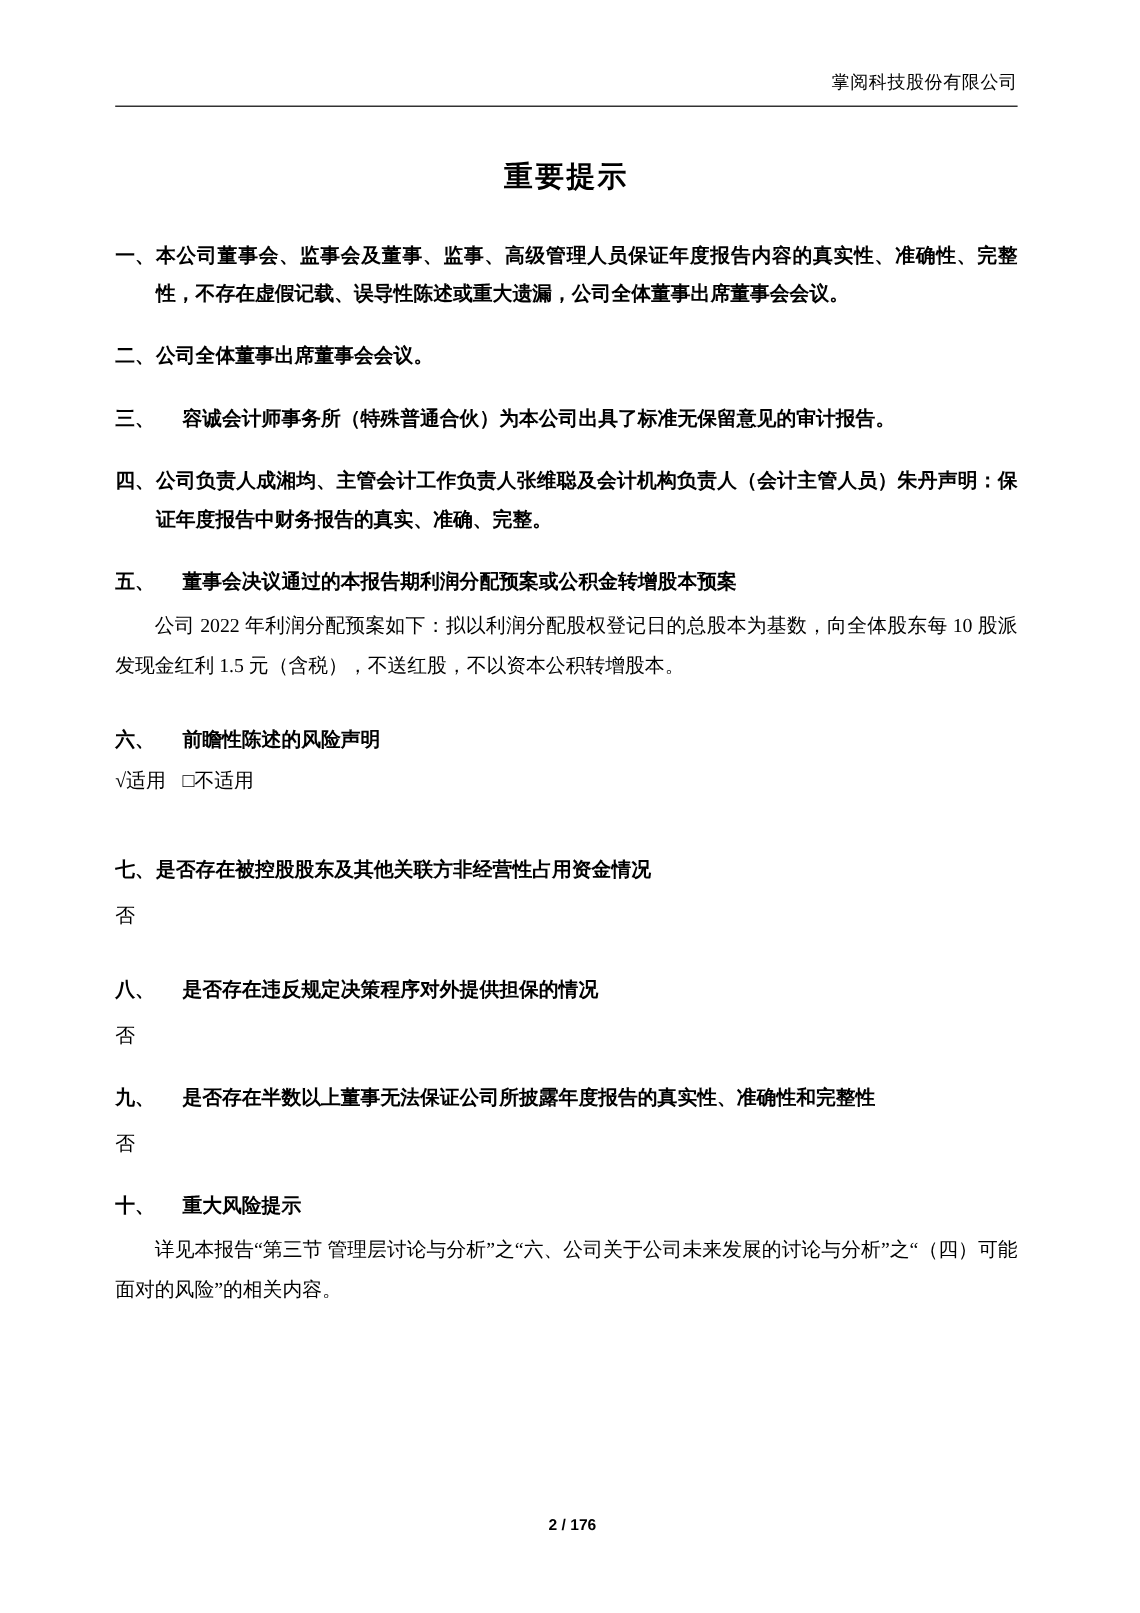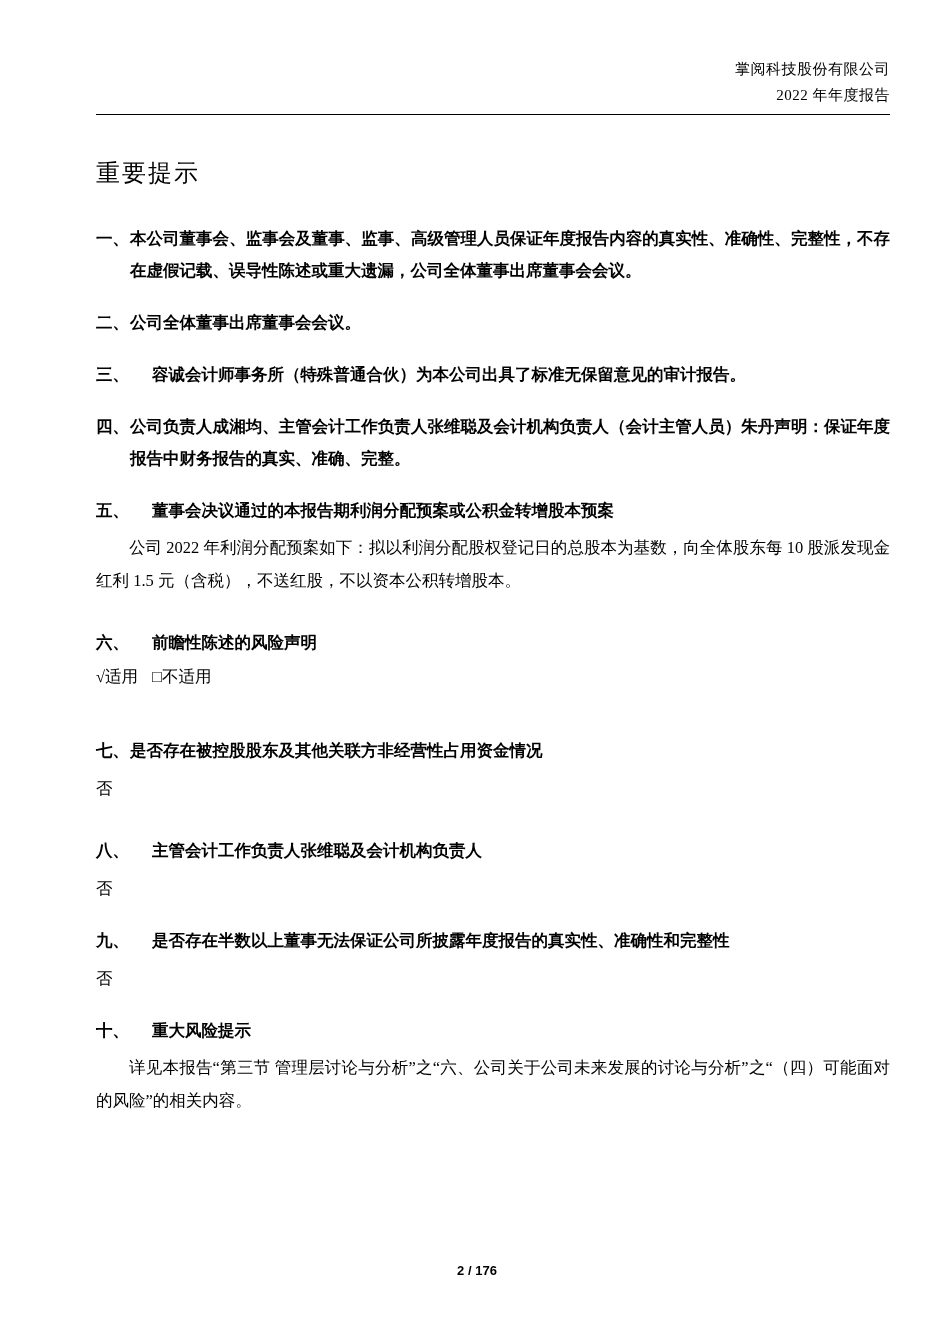--- a/index.html
+++ b/index.html
@@ -11,36 +11,37 @@
     height: 1344px;
     background: #ffffff;
     font-family: "Liberation Serif", serif;
     color: #000000;
   }
   .page {
     position: relative;
     width: 950px;
     height: 1344px;
     box-sizing: border-box;
-    padding: 56px 60px 40px 96px;
+    padding: 56px 102px 40px 96px;
   }
   .header {
     text-align: right;
     font-size: 15px;
     line-height: 26px;
     padding-bottom: 6px;
     border-bottom: 1px solid #000;
     margin-bottom: 42px;
   }
   .header div {
     letter-spacing: 0.5px;
   }
   .doc-title {
+    text-align: center;
     font-size: 24px;
-    font-weight: normal;
+    font-weight: bold;
     letter-spacing: 2px;
     margin: 28px 0 34px 0;
   }
   .item {
     margin-bottom: 20px;
   }
   .item-row {
     display: flex;
     align-items: flex-start;
     font-size: 16.5px;
@@ -89,21 +90,20 @@
     font-family: "Liberation Sans", sans-serif;
   }
 </style>
 </head>
 <body>
 
 <div class="page">
 
   <div class="header">
     <div>掌阅科技股份有限公司</div>
-    <div>2022 年年度报告</div>
   </div>
 
   <div class="doc-title">重要提示</div>
 
   <div class="item">
     <div class="item-row">
       <span class="item-num w-narrow">一、</span>
       <span class="item-text">本公司董事会、监事会及董事、监事、高级管理人员保证年度报告内容的真实性、准确性、完整性，不存在虚假记载、误导性陈述或重大遗漏，公司全体董事出席董事会会议。</span>
     </div>
   </div>
@@ -157,21 +157,21 @@
       <span class="item-text">是否存在被控股股东及其他关联方非经营性占用资金情况</span>
     </div>
     <div class="short-ans">否</div>
   </div>
 
   <div class="spacer-sm"></div>
 
   <div class="item">
     <div class="item-row">
       <span class="item-num w-wide">八、</span>
-      <span class="item-text">主管会计工作负责人张维聪及会计机构负责人</span>
+      <span class="item-text">是否存在违反规定决策程序对外提供担保的情况</span>
     </div>
     <div class="short-ans">否</div>
   </div>
 
   <div class="item">
     <div class="item-row">
       <span class="item-num w-wide">九、</span>
       <span class="item-text">是否存在半数以上董事无法保证公司所披露年度报告的真实性、准确性和完整性</span>
     </div>
     <div class="short-ans">否</div>

